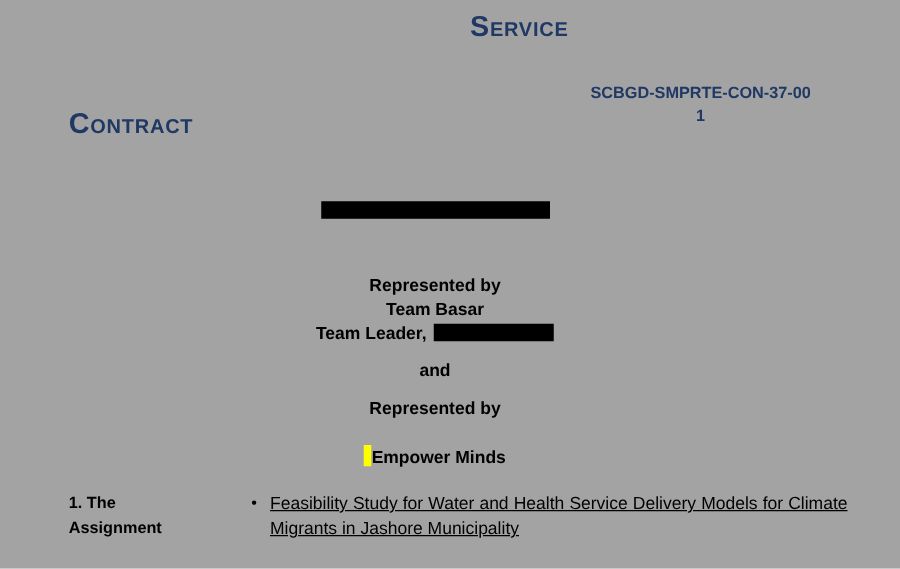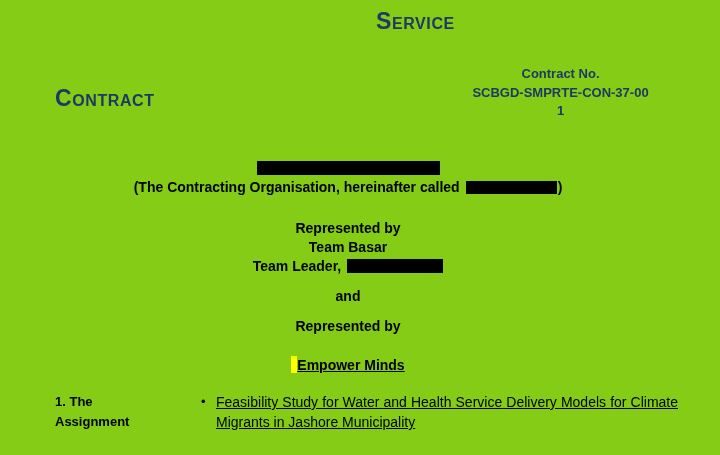--- a/index.html
+++ b/index.html
@@ -4,21 +4,21 @@
 <style>
   :root{
     --navy:#1F3864;
     --highlight:#FFFF00;
     --redact:#000000;
   }
   html,body{margin:0;padding:0;background:#fff;}
   .page{
     position:relative;
     width:720px;height:455px;
-    background:#84cc16;
+    background:#a3a3a3;
     overflow:hidden;
     font-family:"Liberation Sans","DejaVu Sans",sans-serif;
     color:#000;
   }
   
   .doc-title{
     position:absolute;
     color:var(--navy);
     font-weight:bold;
     font-size:16px;
@@ -55,21 +55,21 @@
     white-space:nowrap;
   }
   .t-between{top:140px;}
   .t-bar1{top:159px;}
   .t-paren{top:179px;}
   .t-rep1{top:220px;}
   .t-name{top:239px;}
   .t-teamleader{top:258px;}
   .t-and{top:288px;}
   .t-rep2{top:318px;}
-  .t-empower{top:356px;text-decoration:underline;}
+  .t-empower{top:356px;}
 
   .bar{
     display:inline-block;
     background:var(--redact);
     vertical-align:middle;
   }
   .bar-lg{width:183px;height:14px;}
   .bar-md{width:91px;height:13px;margin:0 1px 0 6px;vertical-align:-2px;}
   .bar-sm{width:96px;height:14px;margin-left:6px;vertical-align:-2px;}
 
@@ -109,33 +109,29 @@
 </head>
 <body>
 
 <div class="page">
 
   <div class="doc-title title-service">Service</div>
 
   <div class="doc-title title-contract">Contract</div>
 
   <div class="contract-no">
-    <div>Contract No.</div>
     <div>SCBGD-SMPRTE-CON-37-00</div>
     <div>1</div>
   </div>
 
 
   <div class="cline t-bar1">
     <span class="bar bar-lg"></span>
   </div>
 
-  <div class="cline t-paren">
-    <span>(The Contracting Organisation, hereinafter called</span><span class="bar bar-md"></span><span>)</span>
-  </div>
 
   <div class="cline t-rep1">Represented by</div>
 
   <div class="cline t-name">Team Basar</div>
 
   <div class="cline t-and">and</div>
 
   <div class="cline t-teamleader">
     <span>Team Leader,</span><span class="bar bar-sm"></span>
   </div>

